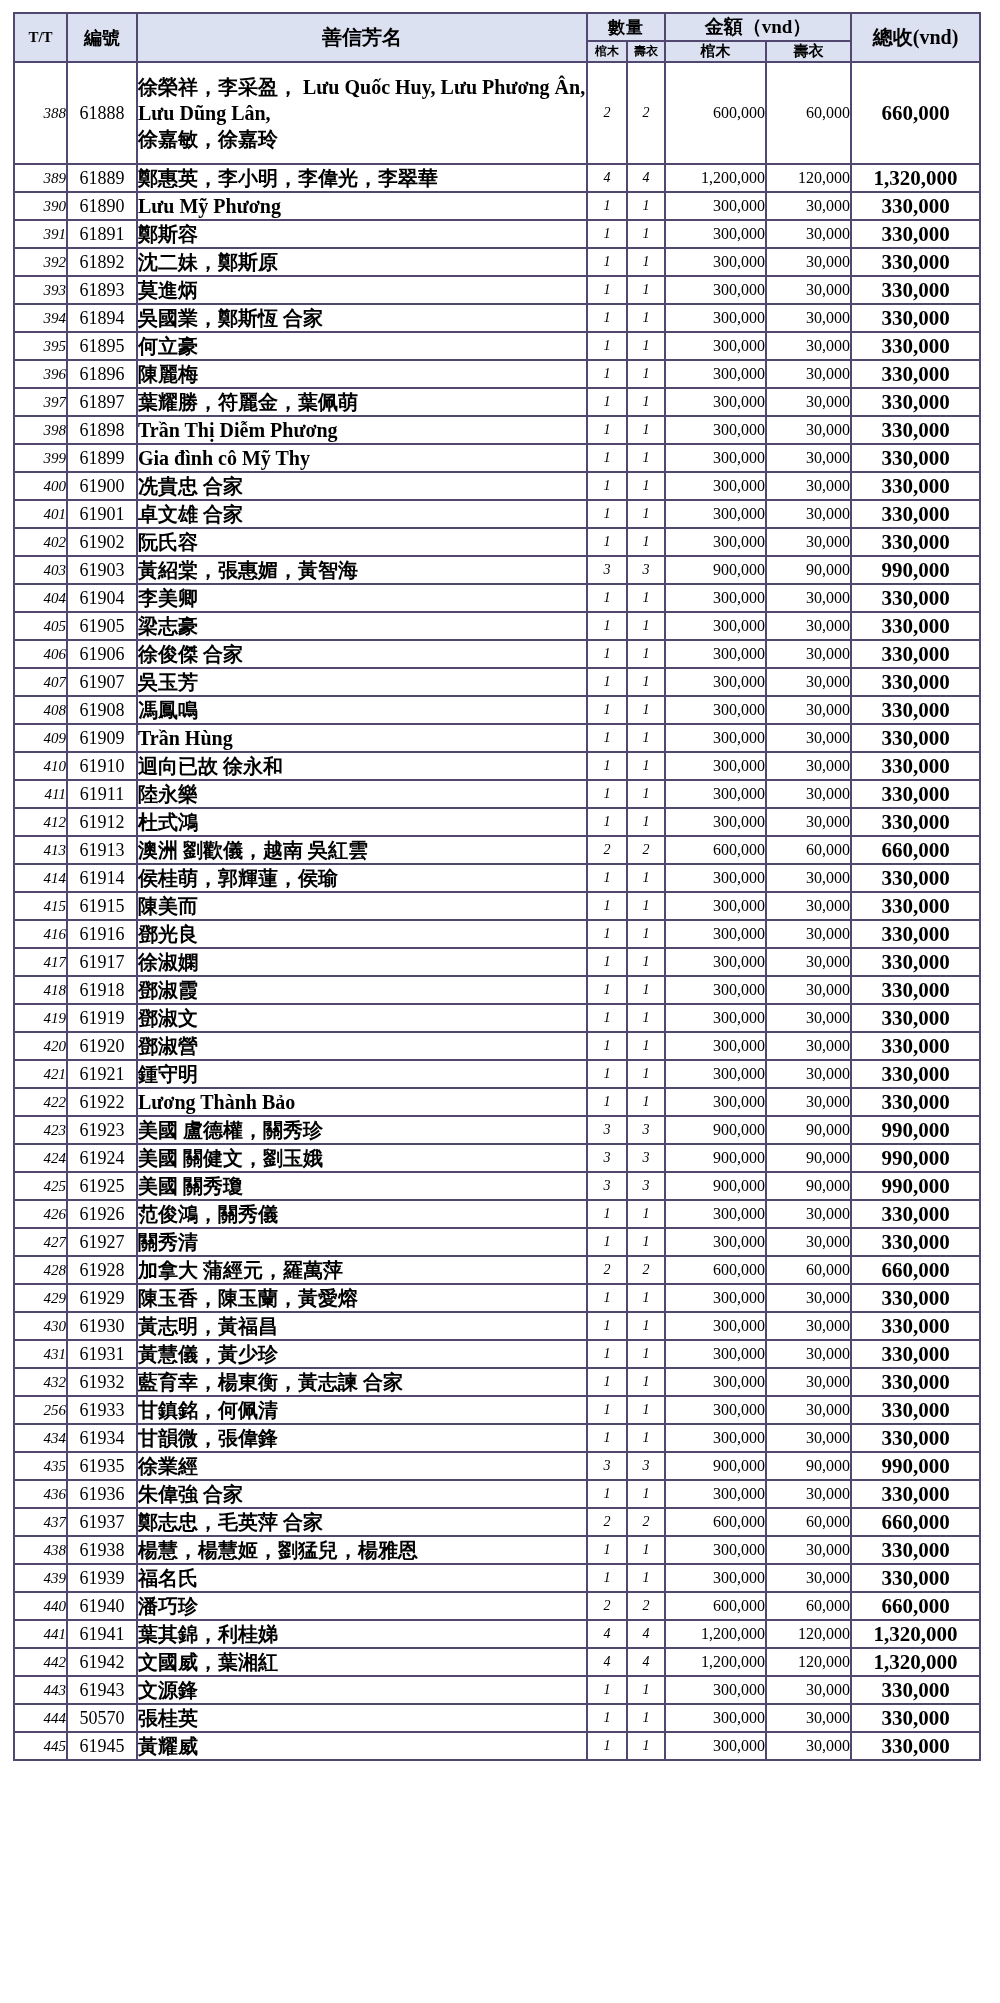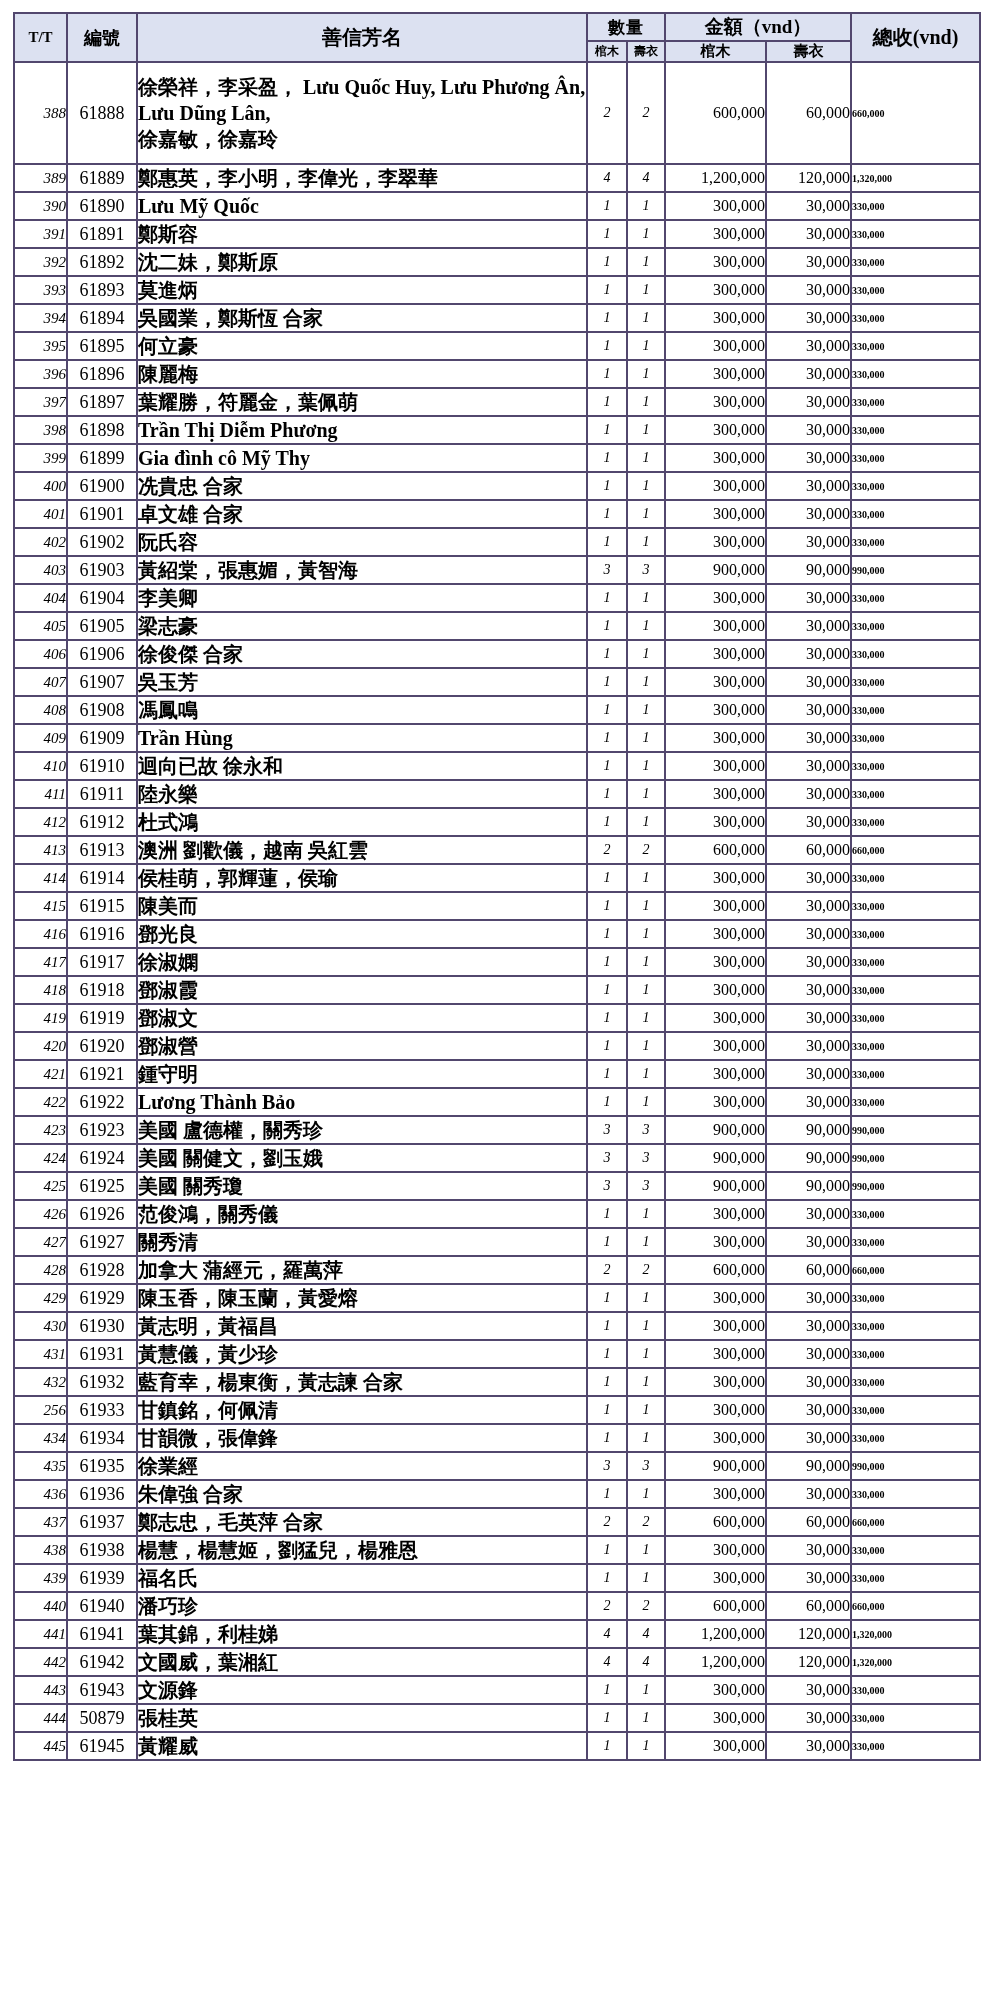--- a/index.html
+++ b/index.html
@@ -47,21 +47,21 @@
   th.h-total { font-size: 20px; }
   th.h-sub-qty { font-size: 12px; }
   th.h-sub-amt { font-size: 15px; }
 
   td.col-tt    { font-style: italic; font-size: 15px; text-align: right; }
   td.col-id    { font-weight: normal; font-size: 18px; text-align: center; }
   td.col-name  { font-weight: bold; font-size: 20px; text-align: left;
                  padding: 0 2px 0 5px; white-space: pre-line; line-height: 1.3; margin-top: 12px; }
   td.col-qty   { font-style: italic; font-size: 14px; text-align: center; }
   td.col-amt   { font-size: 16px; text-align: right; padding-right: 7px; }
-  td.col-total { font-weight: bold; font-size: 10px; text-align: left; padding-right: 8px; }
+  td.col-total { font-weight: bold; font-size: 21px; text-align: center; padding-right: 8px; }
 </style>
 </head>
 <body>
 
 <div class="sheet">
   <table class="ledger">
     <colgroup>
       <col style="width:53px">
       <col style="width:70px">
       <col style="width:450px">
@@ -105,21 +105,21 @@
           <td class="col-name">鄭惠英，李小明，李偉光，李翠華</td>
           <td class="col-qty">4</td>
           <td class="col-qty">4</td>
           <td class="col-amt">1,200,000</td>
           <td class="col-amt">120,000</td>
           <td class="col-total">1,320,000</td>
         </tr>
         <tr>
           <td class="col-tt">390</td>
           <td class="col-id">61890</td>
-          <td class="col-name">Lưu Mỹ Quốc</td>
+          <td class="col-name">Lưu Mỹ Phương</td>
           <td class="col-qty">1</td>
           <td class="col-qty">1</td>
           <td class="col-amt">300,000</td>
           <td class="col-amt">30,000</td>
           <td class="col-total">330,000</td>
         </tr>
         <tr>
           <td class="col-tt">391</td>
           <td class="col-id">61891</td>
           <td class="col-name">鄭斯容</td>
@@ -644,21 +644,21 @@
           <td class="col-id">61943</td>
           <td class="col-name">文源鋒</td>
           <td class="col-qty">1</td>
           <td class="col-qty">1</td>
           <td class="col-amt">300,000</td>
           <td class="col-amt">30,000</td>
           <td class="col-total">330,000</td>
         </tr>
         <tr>
           <td class="col-tt">444</td>
-          <td class="col-id">50879</td>
+          <td class="col-id">50570</td>
           <td class="col-name">張桂英</td>
           <td class="col-qty">1</td>
           <td class="col-qty">1</td>
           <td class="col-amt">300,000</td>
           <td class="col-amt">30,000</td>
           <td class="col-total">330,000</td>
         </tr>
         <tr>
           <td class="col-tt">445</td>
           <td class="col-id">61945</td>

